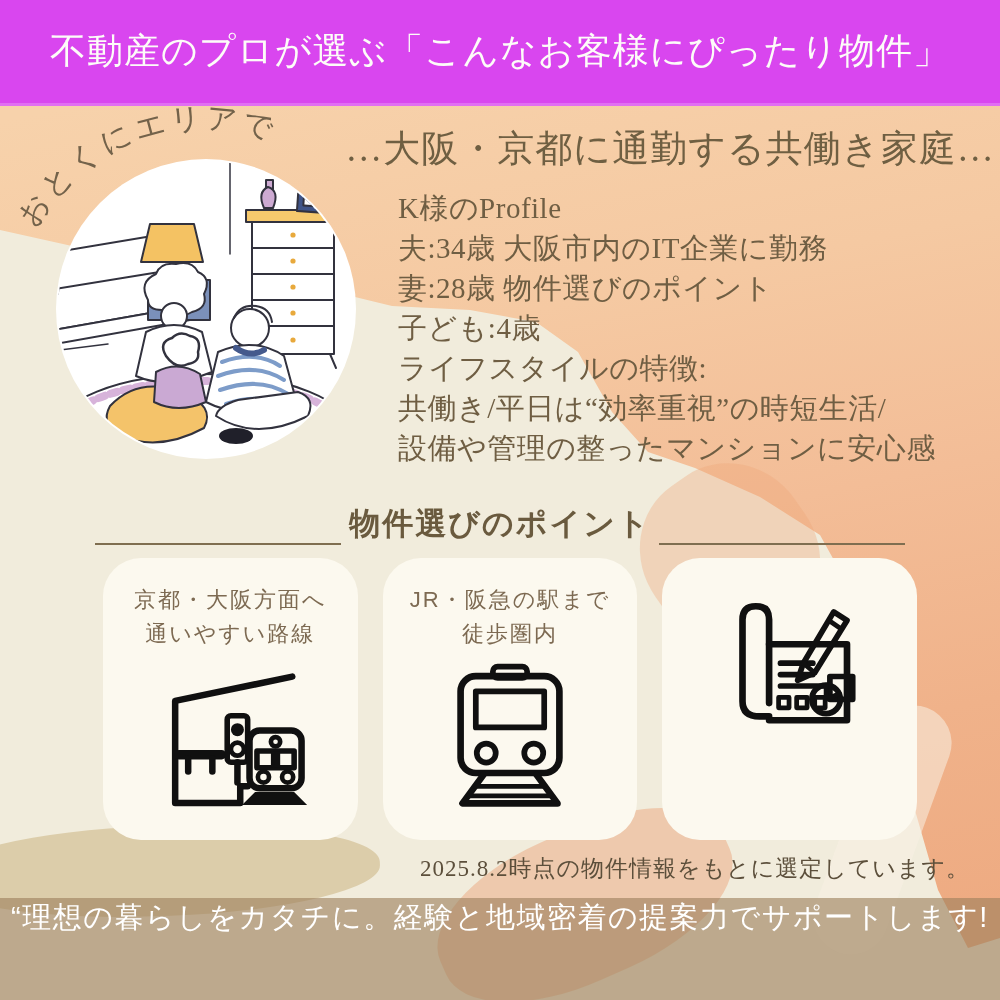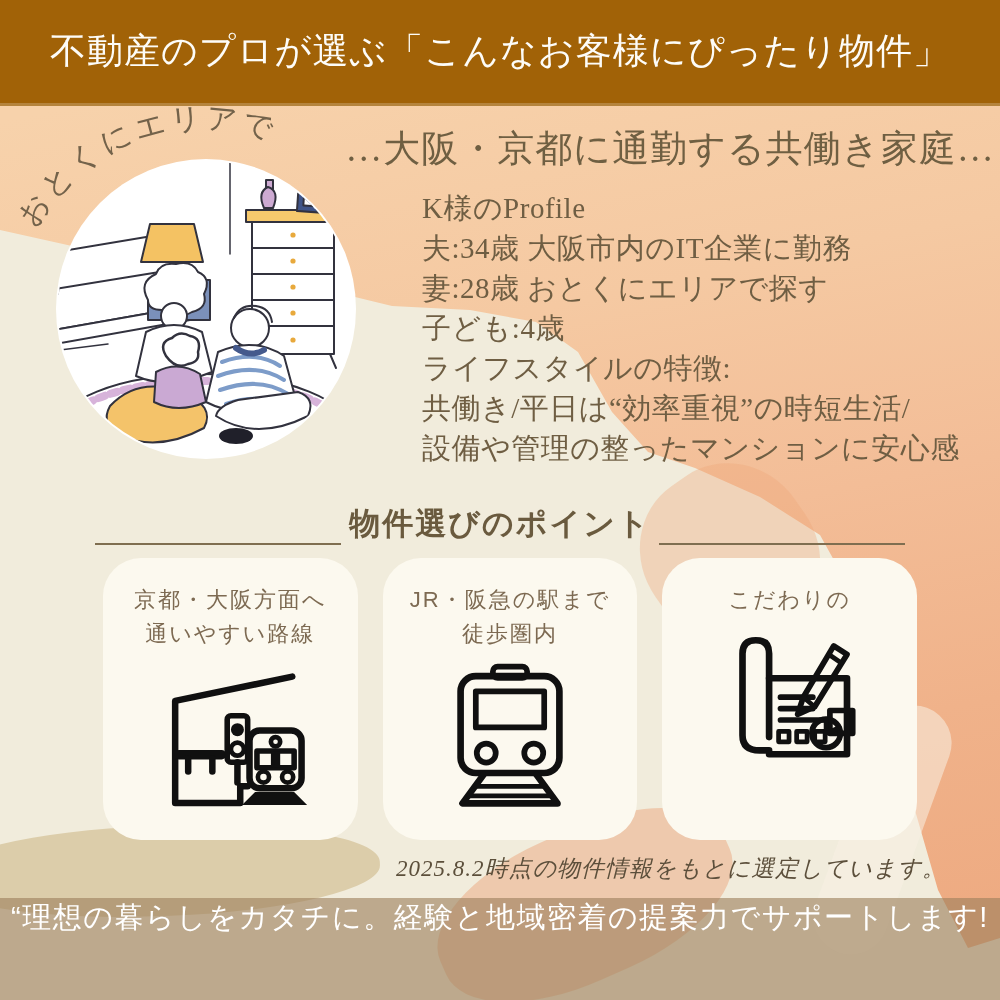--- a/index.html
+++ b/index.html
@@ -13,53 +13,53 @@
   .wash-main{
     background:linear-gradient(168deg,#f7d2ab 10%,#f5c9a2 35%,#f3bd97 55%,#f0b28a 75%,#eeab82 92%);
     clip-path:polygon(0px 95px,1000px 95px,1000px 938px,968px 948px,938px 890px,912px 800px,886px 700px,856px 600px,820px 535px,760px 497px,695px 468px,648px 452px,612px 412px,578px 352px,536px 322px,470px 310px,392px 306px,318px 288px,232px 272px,150px 258px,72px 246px,0px 230px);
   }
   .wash-streak-a{position:absolute;left:640px;top:470px;width:180px;height:170px;background:rgba(238,166,120,.35);border-radius:45%;transform:rotate(55deg);}
   .wash-streak-b{position:absolute;left:430px;top:830px;width:310px;height:150px;background:rgba(236,160,115,.45);border-radius:45%;transform:rotate(-24deg);}
   .wash-highlight{position:absolute;left:845px;top:700px;width:75px;height:260px;background:rgba(247,240,228,.55);border-radius:40px;transform:rotate(20deg);}
   .wash-tan{position:absolute;left:-60px;top:826px;width:440px;height:90px;background:#dccdaa;border-radius:48%;transform:rotate(-2deg);}
   
   .top-banner{
-    position:absolute;left:0;top:0;width:1000px;height:103px;background:#a16207;
+    position:absolute;left:0;top:0;width:1000px;height:103px;background:#d946ef;
     display:flex;align-items:center;justify-content:center;z-index:5;
     border-bottom:3px solid rgba(255,255,255,.22);
   }
   .top-banner-title{color:#fdfcf8;font-size:36px;letter-spacing:1px;font-weight:500;}
   
   .hero-svg{position:absolute;left:-2px;top:104px;z-index:3;}
   .hero-title{
     position:absolute;left:340px;top:124px;width:660px;text-align:center;z-index:3;
     font-family:"Liberation Serif","DejaVu Serif",serif;font-size:37px;color:#6f5f42;letter-spacing:1px;
   }
   .profile{
     position:absolute;left:398px;top:188px;z-index:3;
     font-family:"Liberation Serif","DejaVu Serif",serif;font-size:29px;color:#6f5e43;line-height:40px;
-    letter-spacing:.5px;white-space:nowrap;margin-left:24px;
+    letter-spacing:.5px;white-space:nowrap;
   }
   
   .points-divider{position:absolute;left:95px;top:503px;width:810px;display:flex;align-items:flex-end;gap:8px;z-index:3;}
   .points-divider .rule{flex:1;height:2px;background:#7f6e50;}
   .points-title{
     font-family:"Liberation Serif","DejaVu Serif",serif;font-weight:bold;font-size:31px;color:#6a5a3e;letter-spacing:2px;white-space:nowrap;
   }
   .cards{position:absolute;left:103px;top:558px;width:814px;display:flex;gap:25px;z-index:3;}
   .card{
     flex:1;height:282px;background:#fcf9ef;border-radius:38px;
     display:flex;flex-direction:column;align-items:center;padding-top:25px;box-sizing:border-box;
   }
   .card-title{font-size:22px;line-height:34px;color:#7d6a52;text-align:center;letter-spacing:2px;font-weight:500;}
   .card-icon{margin-top:8px;}
   
   .footnote{
-    position:absolute;left:376px;top:853px;width:590px;text-align:center;z-index:3;
-    font-family:"Liberation Serif","DejaVu Serif",serif;font-size:23px;color:#5c4f3b;letter-spacing:1px;white-space:nowrap;font-style:italic;
+    position:absolute;left:400px;top:853px;width:590px;text-align:center;z-index:3;
+    font-family:"Liberation Serif","DejaVu Serif",serif;font-size:23px;color:#5c4f3b;letter-spacing:1px;white-space:nowrap;
   }
   .bottom-banner{
     position:absolute;left:0;top:898px;width:1000px;height:102px;background:rgba(156,128,92,.62);
     display:flex;justify-content:center;z-index:5;
   }
   .bottom-banner-message{color:#ffffff;font-size:29px;letter-spacing:1.5px;font-weight:500;white-space:nowrap;}
 </style>
 </head>
 <body>
 
@@ -151,21 +151,21 @@
         <path d="M 168 252 q -8 -14 6 -18 q 8 -8 18 -2 q 12 2 8 16 q 2 10 -10 12 q -12 6 -22 -8 z" fill="#fff" stroke-width="2.5"></path>
         <path d="M 158 268 q 22 -12 44 2 l 6 28 q -28 12 -52 0 z" fill="#caa9d3"></path>
       </g>
     </g>
   </svg>
 
   <div class="hero-title">…大阪・京都に通勤する共働き家庭…</div>
   <div class="profile">
     <div>K様のProfile</div>
     <div>夫:34歳 大阪市内のIT企業に勤務</div>
-    <div>妻:28歳 おとくにエリアで探す</div>
+    <div>妻:28歳 物件選びのポイント</div>
     <div>子ども:4歳</div>
     <div>ライフスタイルの特徴:</div>
     <div>共働き/平日は“効率重視”の時短生活/</div>
     <div>設備や管理の整ったマンションに安心感</div>
   </div>
 
   <div class="points-divider">
     <div class="rule"></div>
     <div class="points-title">物件選びのポイント</div>
     <div class="rule"></div>
@@ -213,21 +213,20 @@
           <circle cx="105" cy="99" r="10" stroke-width="6"></circle>
           <path d="M 52 122 L 30 152 H 130 L 108 122"></path>
           <path d="M 44 134 H 116" stroke-width="5"></path>
           <path d="M 37 144 H 123" stroke-width="5"></path>
         </g>
       </svg>
     </div>
 
     <div class="card">
       <div class="card-title">
-        <div>こだわりの</div>
       </div>
       <svg class="card-icon" width="152" height="152" viewBox="0 0 160 160">
         <g fill="none" stroke="#101010" stroke-width="7" stroke-linejoin="round" stroke-linecap="round">
           <path d="M 58 118 V 30 q 0 -14 -14 -14 q -14 0 -14 14 v 86 q 0 16 18 16 h 10"></path>
           <path d="M 58 56 H 140 V 136 H 58"></path>
           <path d="M 70 76 H 104" stroke-width="6"></path>
           <path d="M 70 88 H 104" stroke-width="6"></path>
           <path d="M 70 100 H 116" stroke-width="6"></path>
           <rect x="68" y="112" width="11" height="11" stroke-width="5"></rect>
           <rect x="87" y="112" width="11" height="11" stroke-width="5"></rect>

